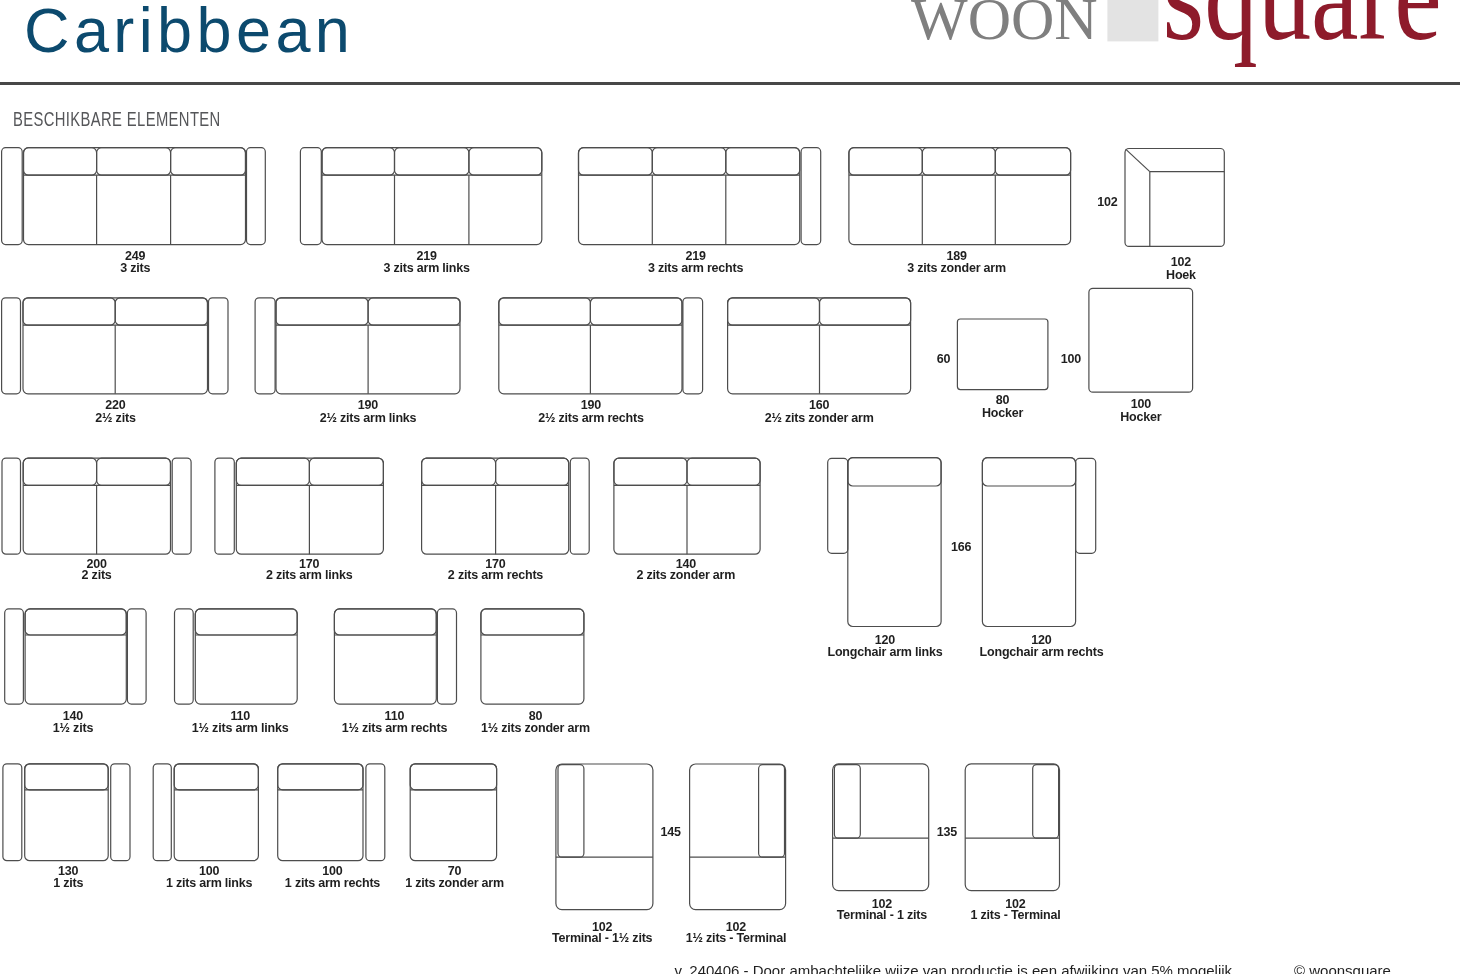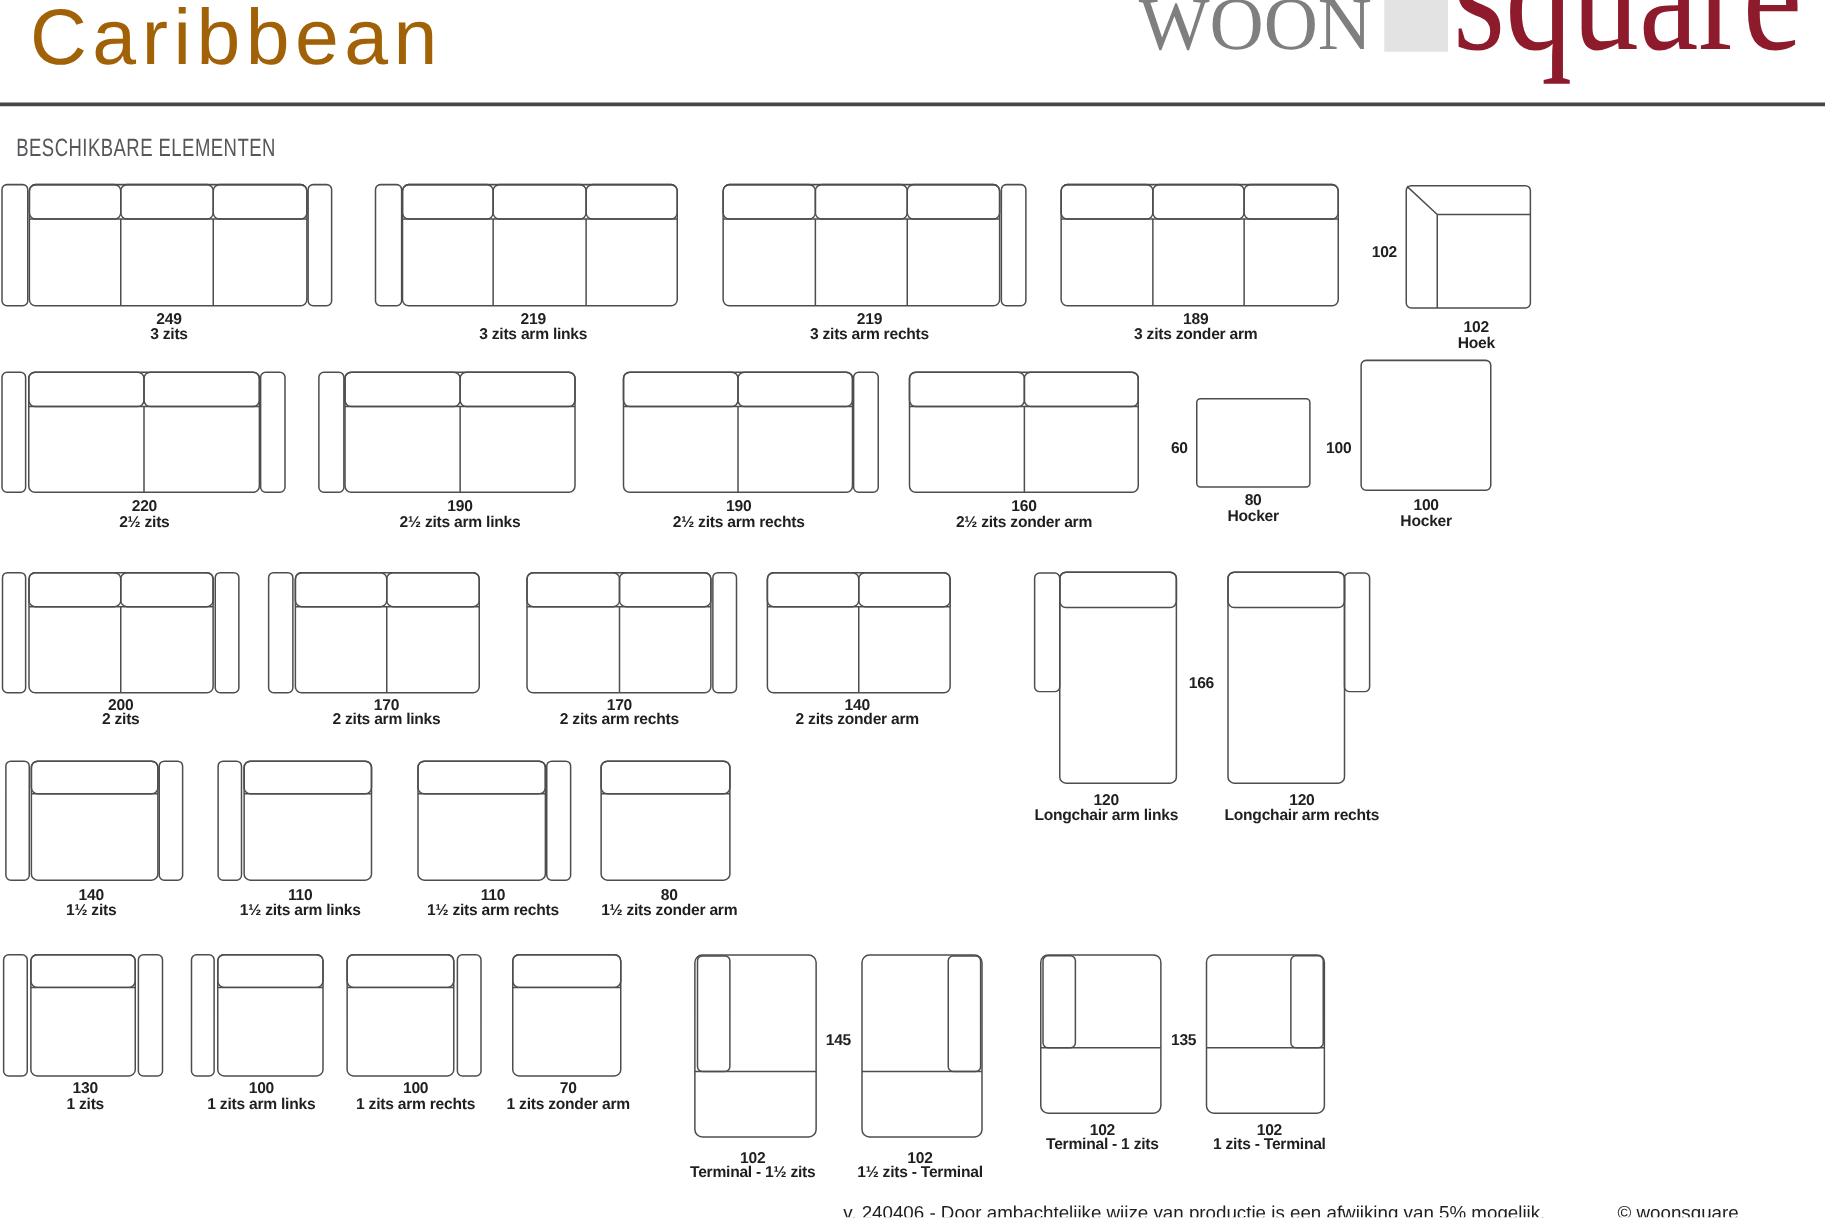--- a/index.html
+++ b/index.html
@@ -1,18 +1,18 @@
 <!DOCTYPE html>
 <html><head>
 <meta charset="utf-8">
 <style>
   html,body { margin:0; padding:0; background:#ffffff; }
   body { width:1460px; height:974px; position:relative; overflow:hidden;
          font-family:"Liberation Sans", sans-serif; }
-  #caribbean { position:absolute; left:24px; top:-1px; font-size:63px; color:#a16207;
+  #caribbean { position:absolute; left:24px; top:-1px; font-size:63px; color:#0c4a6e;
       letter-spacing:4.4px; font-weight:400; line-height:1; }
   #rule { position:absolute; left:0; top:82px; width:1460px; height:2.5px; background:#474747; }
   #besch { position:absolute; left:13px; top:108px; font-size:20px; color:#555659; letter-spacing:0.5px; transform:scaleX(0.74); transform-origin:0 0; white-space:nowrap; }
   #diagram { position:absolute; left:0; top:0; }
 </style>
 </head>
 <body>
 <div id="caribbean">Caribbean</div>
 <div id="rule"></div>
 <div id="besch">BESCHIKBARE ELEMENTEN</div>

